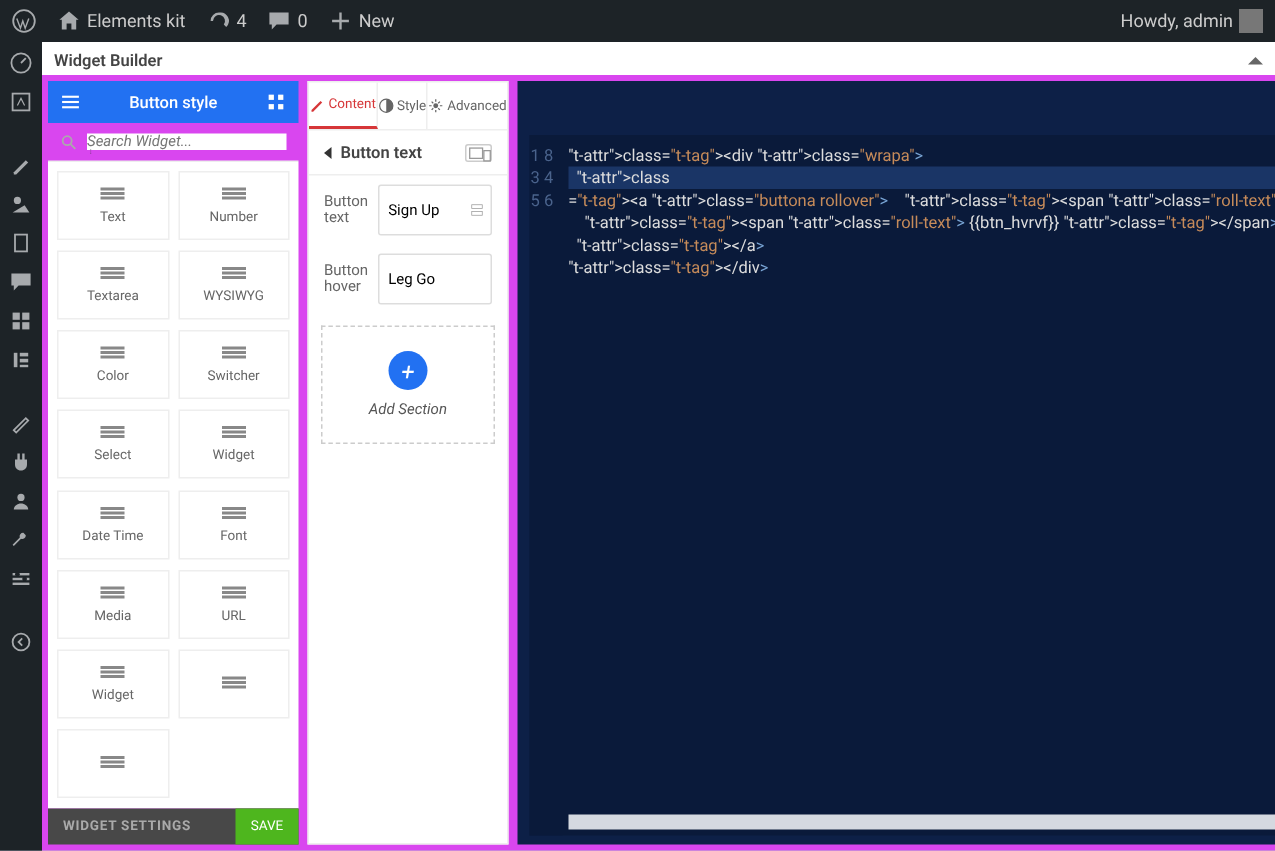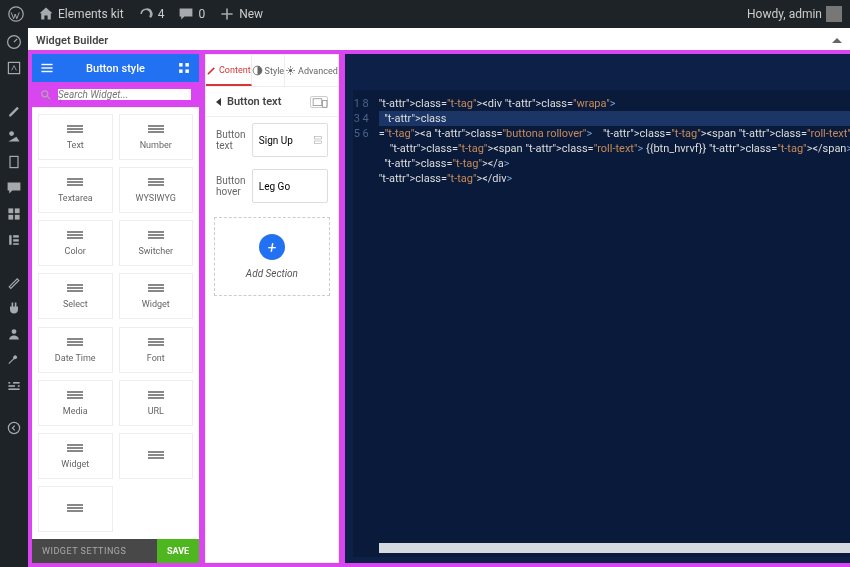--- a/index.html
+++ b/index.html
@@ -20,22 +20,22 @@
 .pl-head .hico{width:14px;height:14px;fill:#fff;cursor:pointer}
 .pl-search{height:26px;border-bottom:1px solid #eee;display:flex;align-items:center;padding:0 8px;gap:6px;position:relative}
 .pl-search .sicn{width:12px;height:12px;fill:#aaa}
 .pl-search input{border:none;outline:none;font-size:10px;flex:1;font-style:italic;color:#999}
 .cursor{position:absolute;left:28px;top:13px;width:1px;height:12px}
 .wgrid{flex:1;overflow-y:auto;padding:6px;background:#fff;display:grid;grid-template-columns:1fr 1fr;gap:6px}
 .wcard{background:#fff;border:1px solid #eee;height:46px;display:flex;flex-direction:column;align-items:center;justify-content:center;gap:4px;font-size:9px;color:#666;cursor:pointer}
 .wcard .wico{width:16px;height:12px}
 .wcard .wico div{height:2px;background:#888;margin:1px 0}
 .pl-foot{height:24px;background:#484848;display:flex;align-items:center;justify-content:space-between;padding-left:10px}
-.pl-foot .ws{color:#aaa;font-size:9px;font-weight:400;letter-spacing:.5px}
-.pl-foot .save{background:#4eb61e;color:#fff;height:100%;width:42px;display:flex;align-items:center;justify-content:center;font-size:9px;font-weight:700;cursor:pointer}
+.pl-foot .ws{color:#aaa;font-size:9px;font-weight:700;letter-spacing:.5px}
+.pl-foot .save{background:#4eb61e;color:#fff;height:100%;width:42px;display:flex;align-items:center;justify-content:center;font-size:9px;font-weight:400;cursor:pointer}
 .panel-mid{width:182px;background:#fff;border:1px solid #eee;display:flex;flex-direction:column}
 .pm-tabs{height:32px;display:flex;border-bottom:1px solid #eee}
 .pm-tab{flex:1;display:flex;flex-direction:row;align-items:center;justify-content:center;gap:2px;font-size:9px;color:#666;cursor:pointer;border-right:1px solid #eee}
 .pm-tab:last-child{border-right:none}
 .pm-tab.active{border-bottom:2px solid #d63638;color:#d63638}
 .pm-tab .tico{width:11px;height:11px;fill:#666}
 .pm-tab.active .tico{fill:#d63638}
 .pm-section{padding:8px 10px;border-bottom:1px solid #eee}
 .pm-sechead{display:flex;align-items:center;justify-content:space-between;font-size:11px;font-weight:600;margin-bottom:0}
 .pm-sechead .arr{width:0;height:0;border-top:4px solid transparent;border-bottom:4px solid transparent;border-right:5px solid #333;margin-right:6px}

